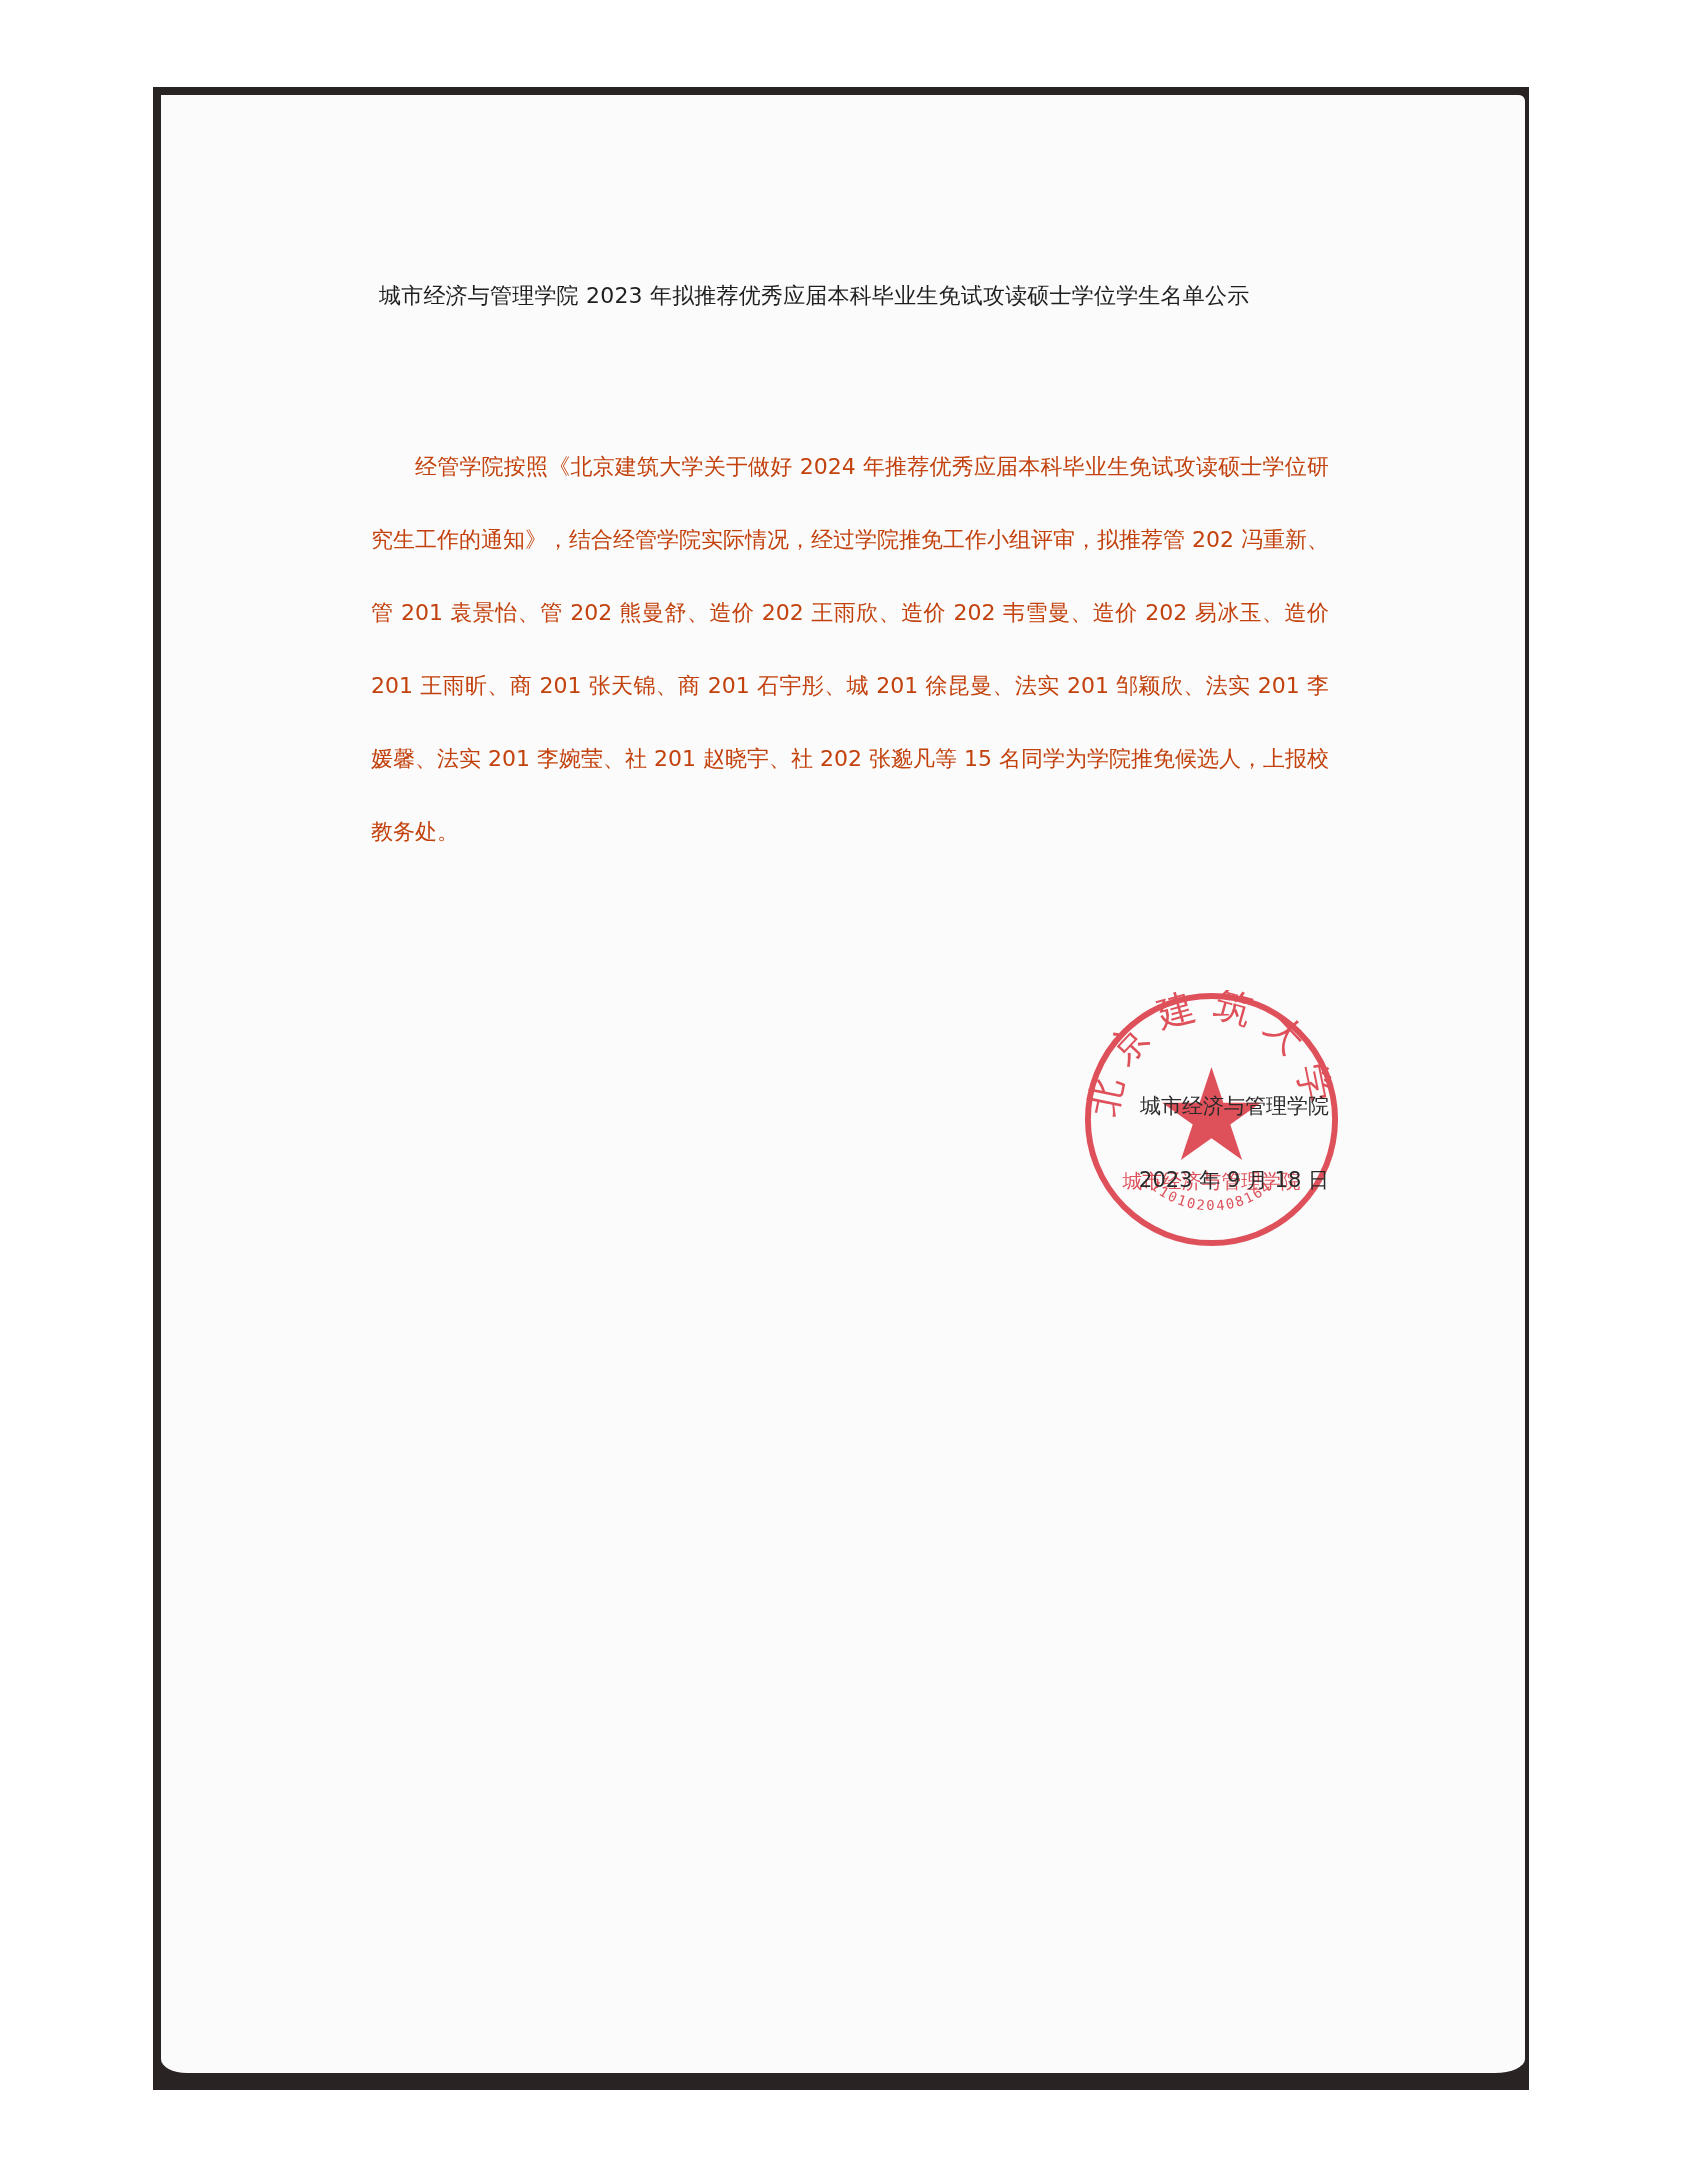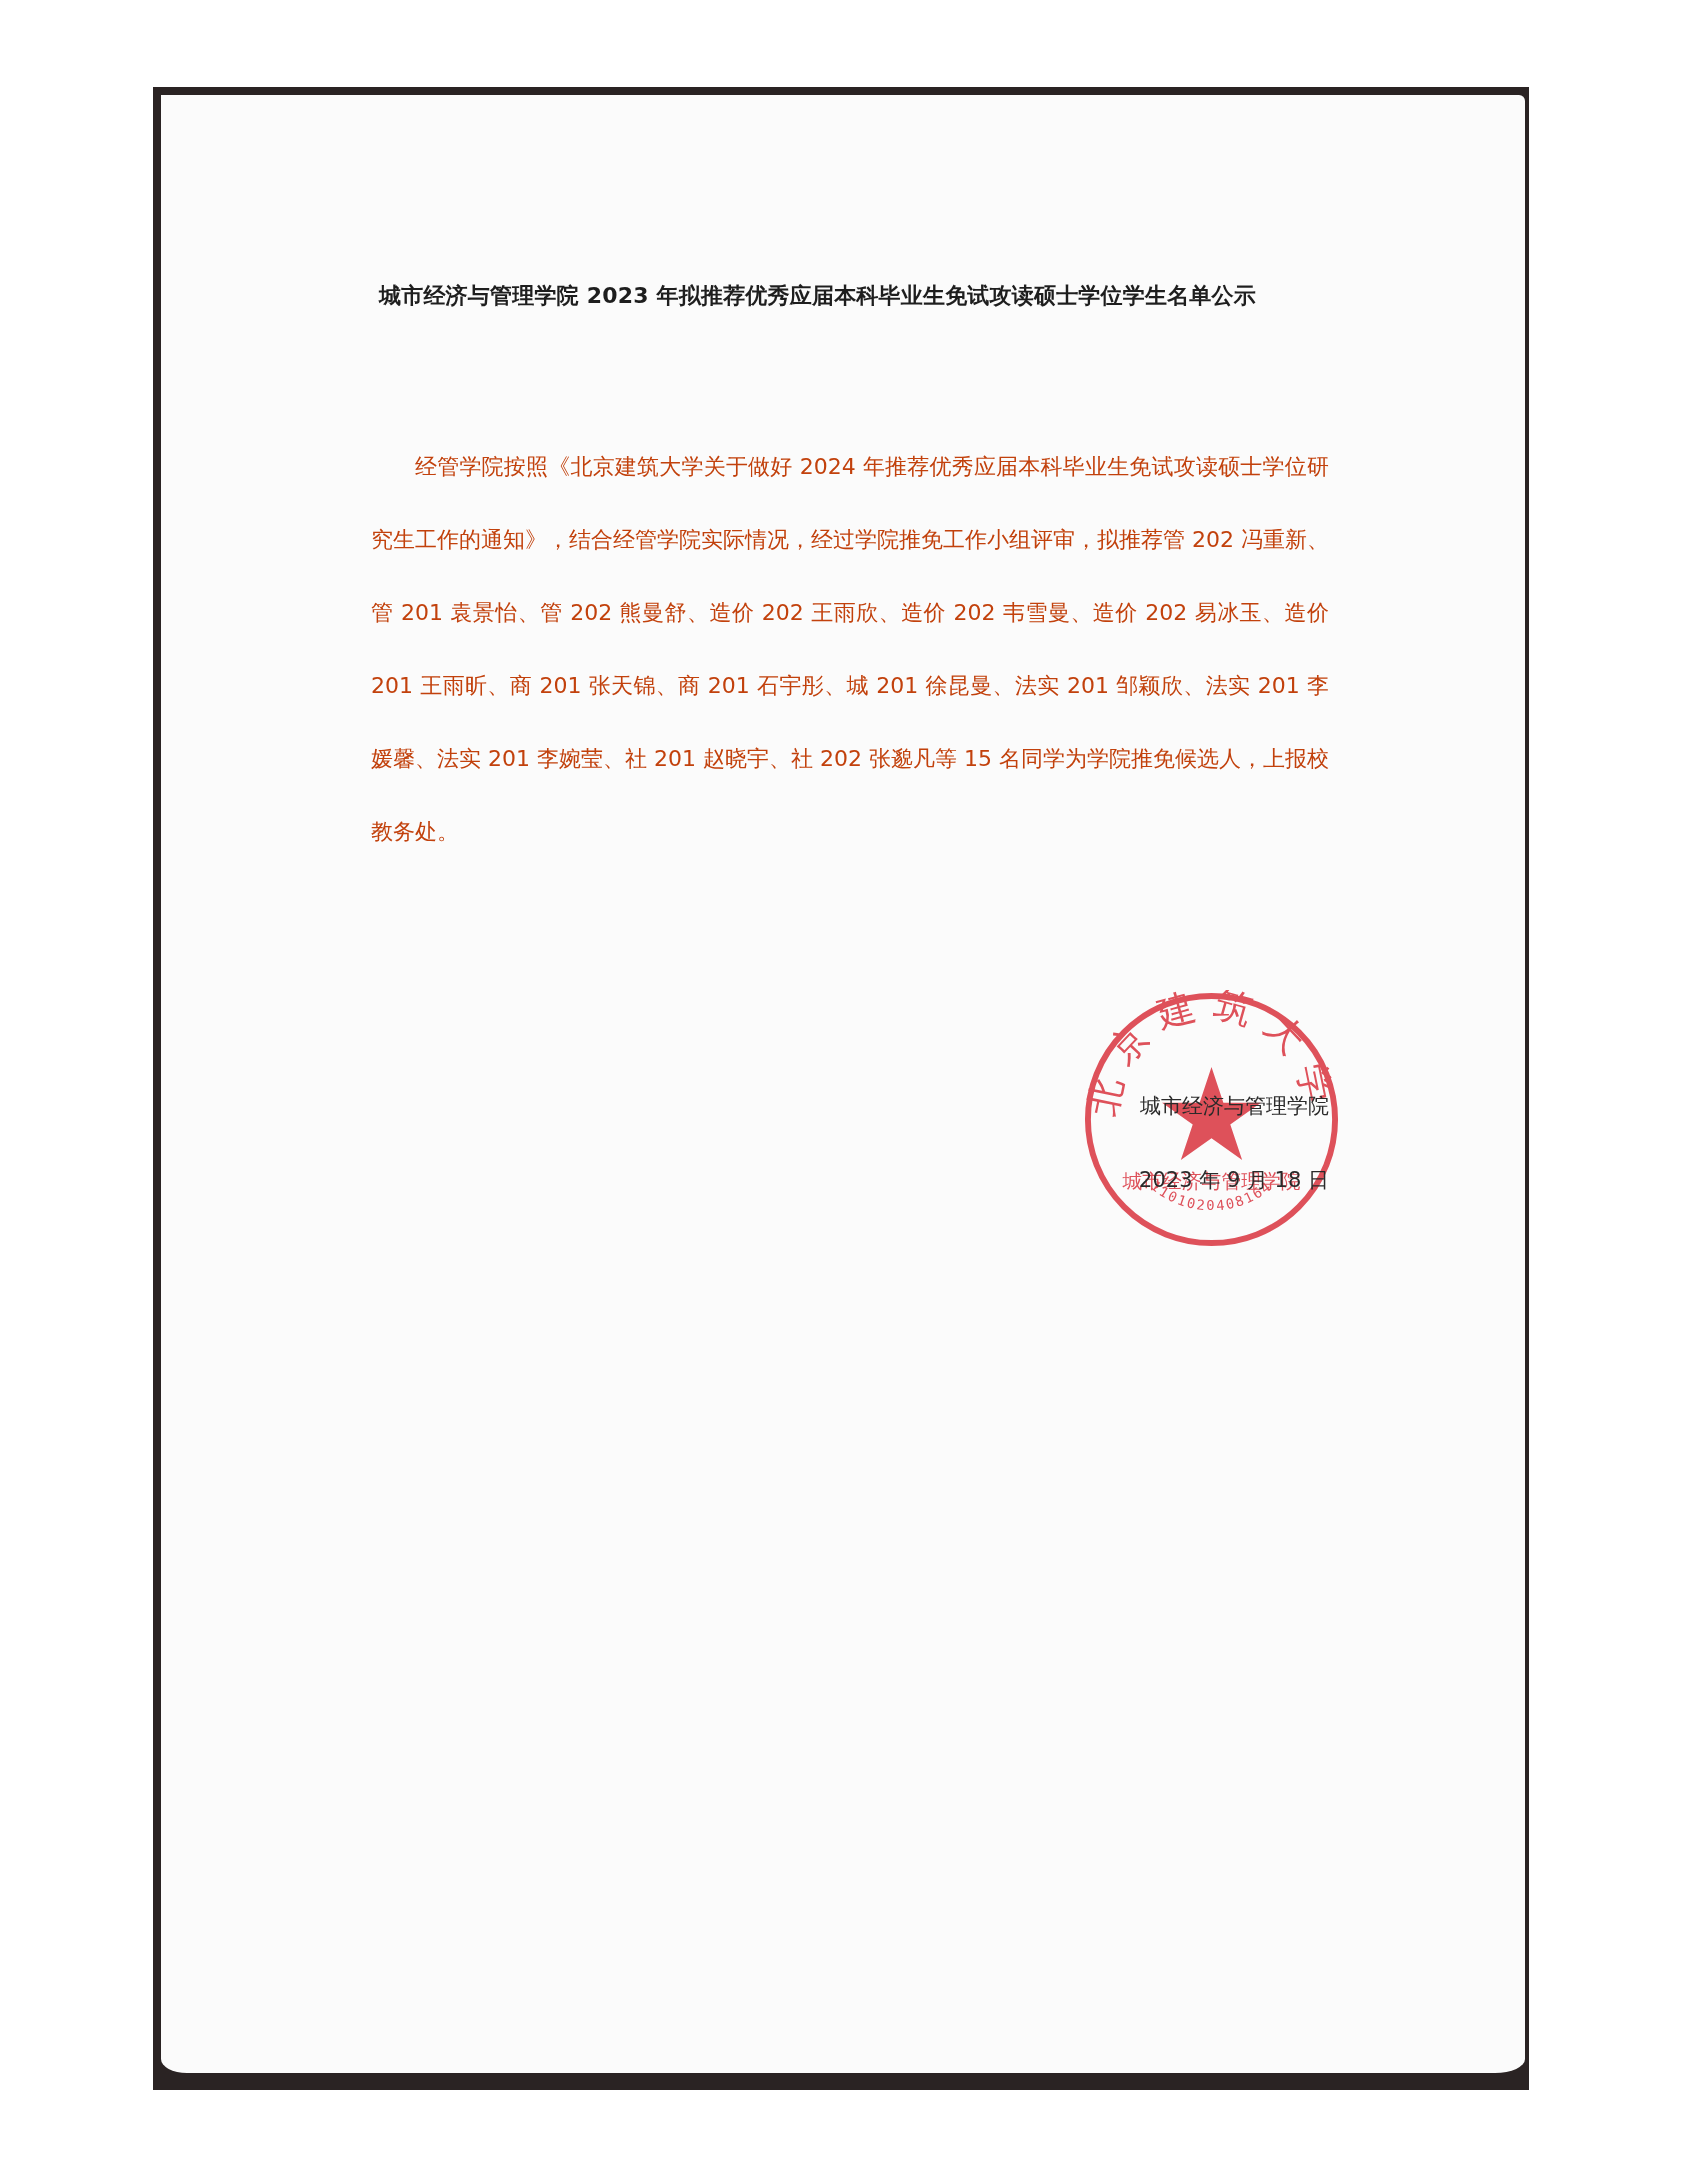--- a/index.html
+++ b/index.html
@@ -30,21 +30,21 @@
       height: 1978px;
       background: #fbfbfb;
       border-radius: 0 6px 30px 26px / 0 6px 14px 14px;
     }
     .doc-title {
       position: absolute;
       left: 379px;
       top: 281px;
       width: 950px;
       font-size: 22px;
-      font-weight: bold;
+      font-weight: normal;
       color: #1e1e1e;
       white-space: nowrap;
       letter-spacing: 0.2px;
     }
     .body-text {
       position: absolute;
       left: 371px;
       top: 430px;
       width: 958px;
       font-size: 22px;

